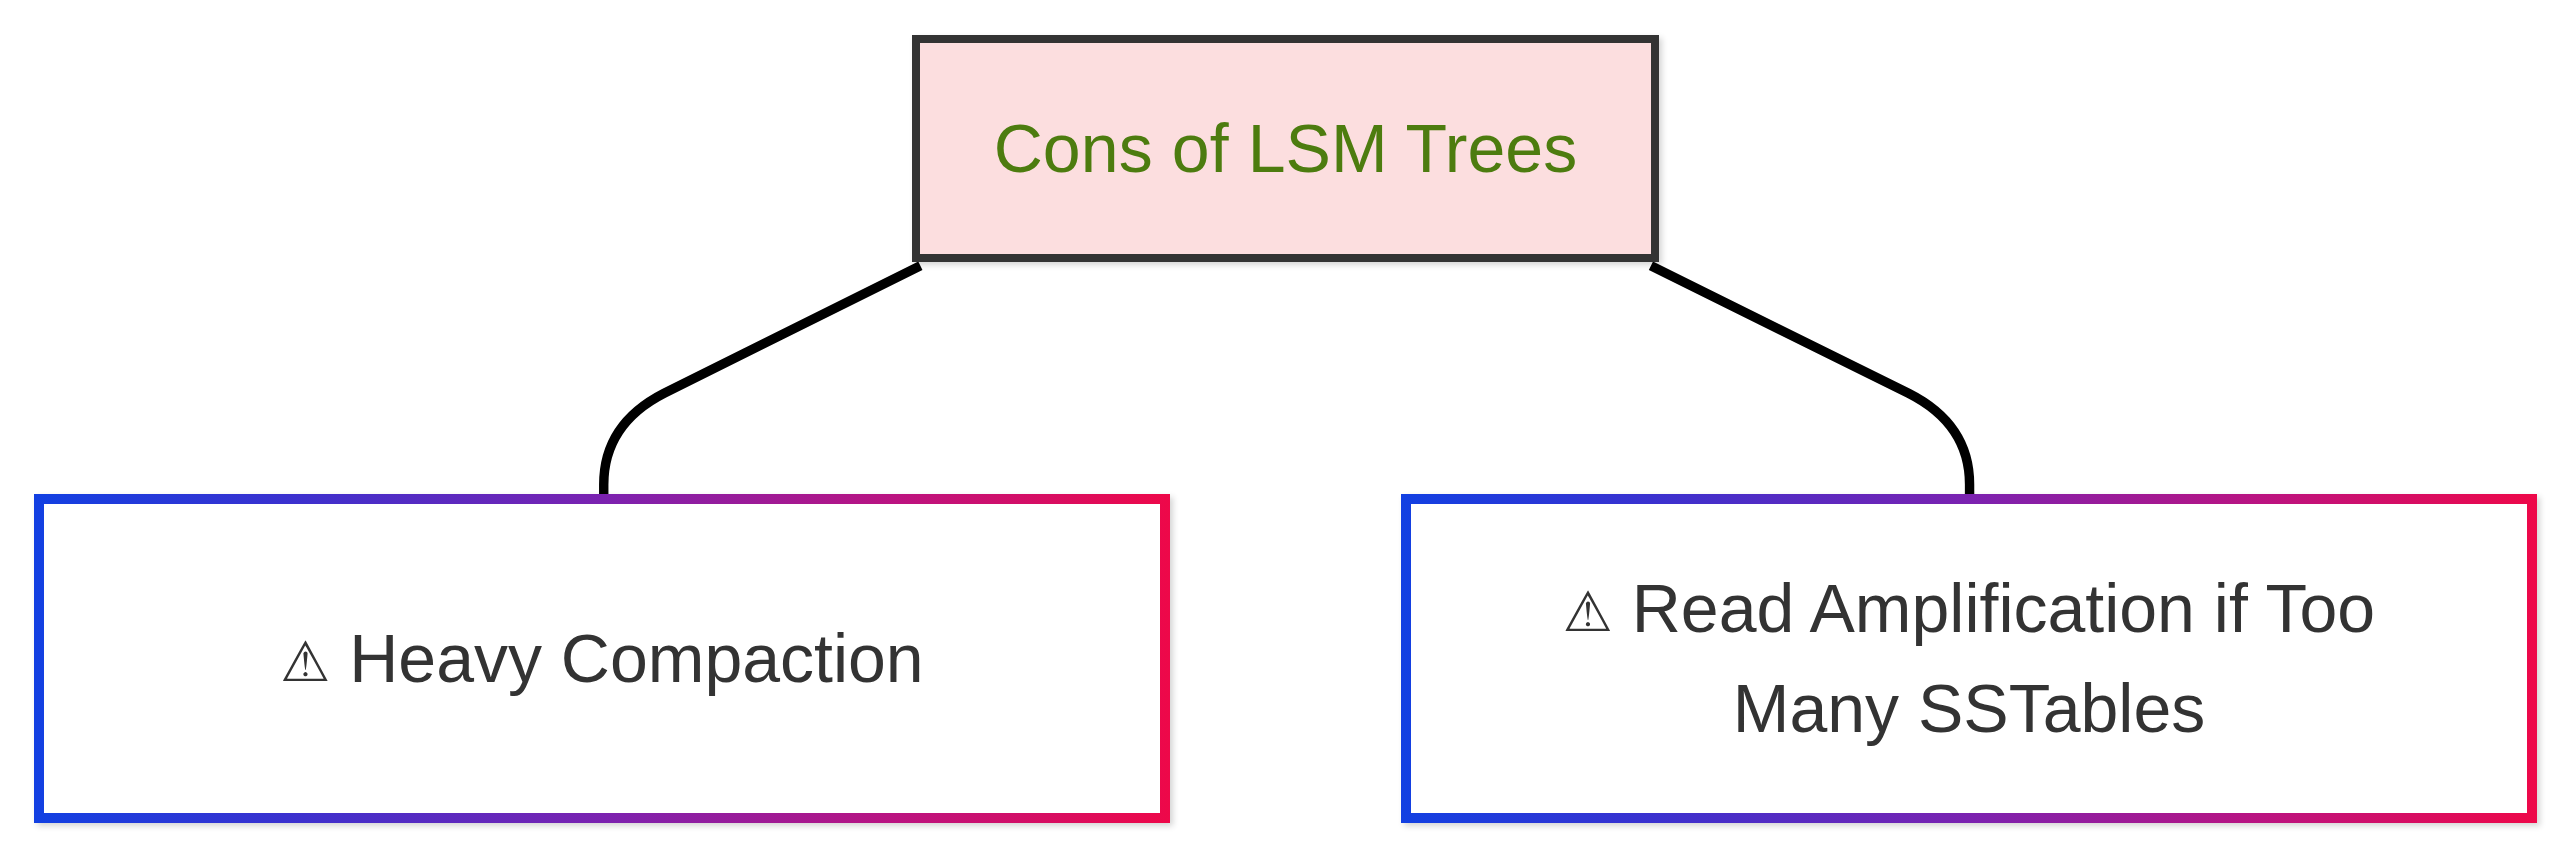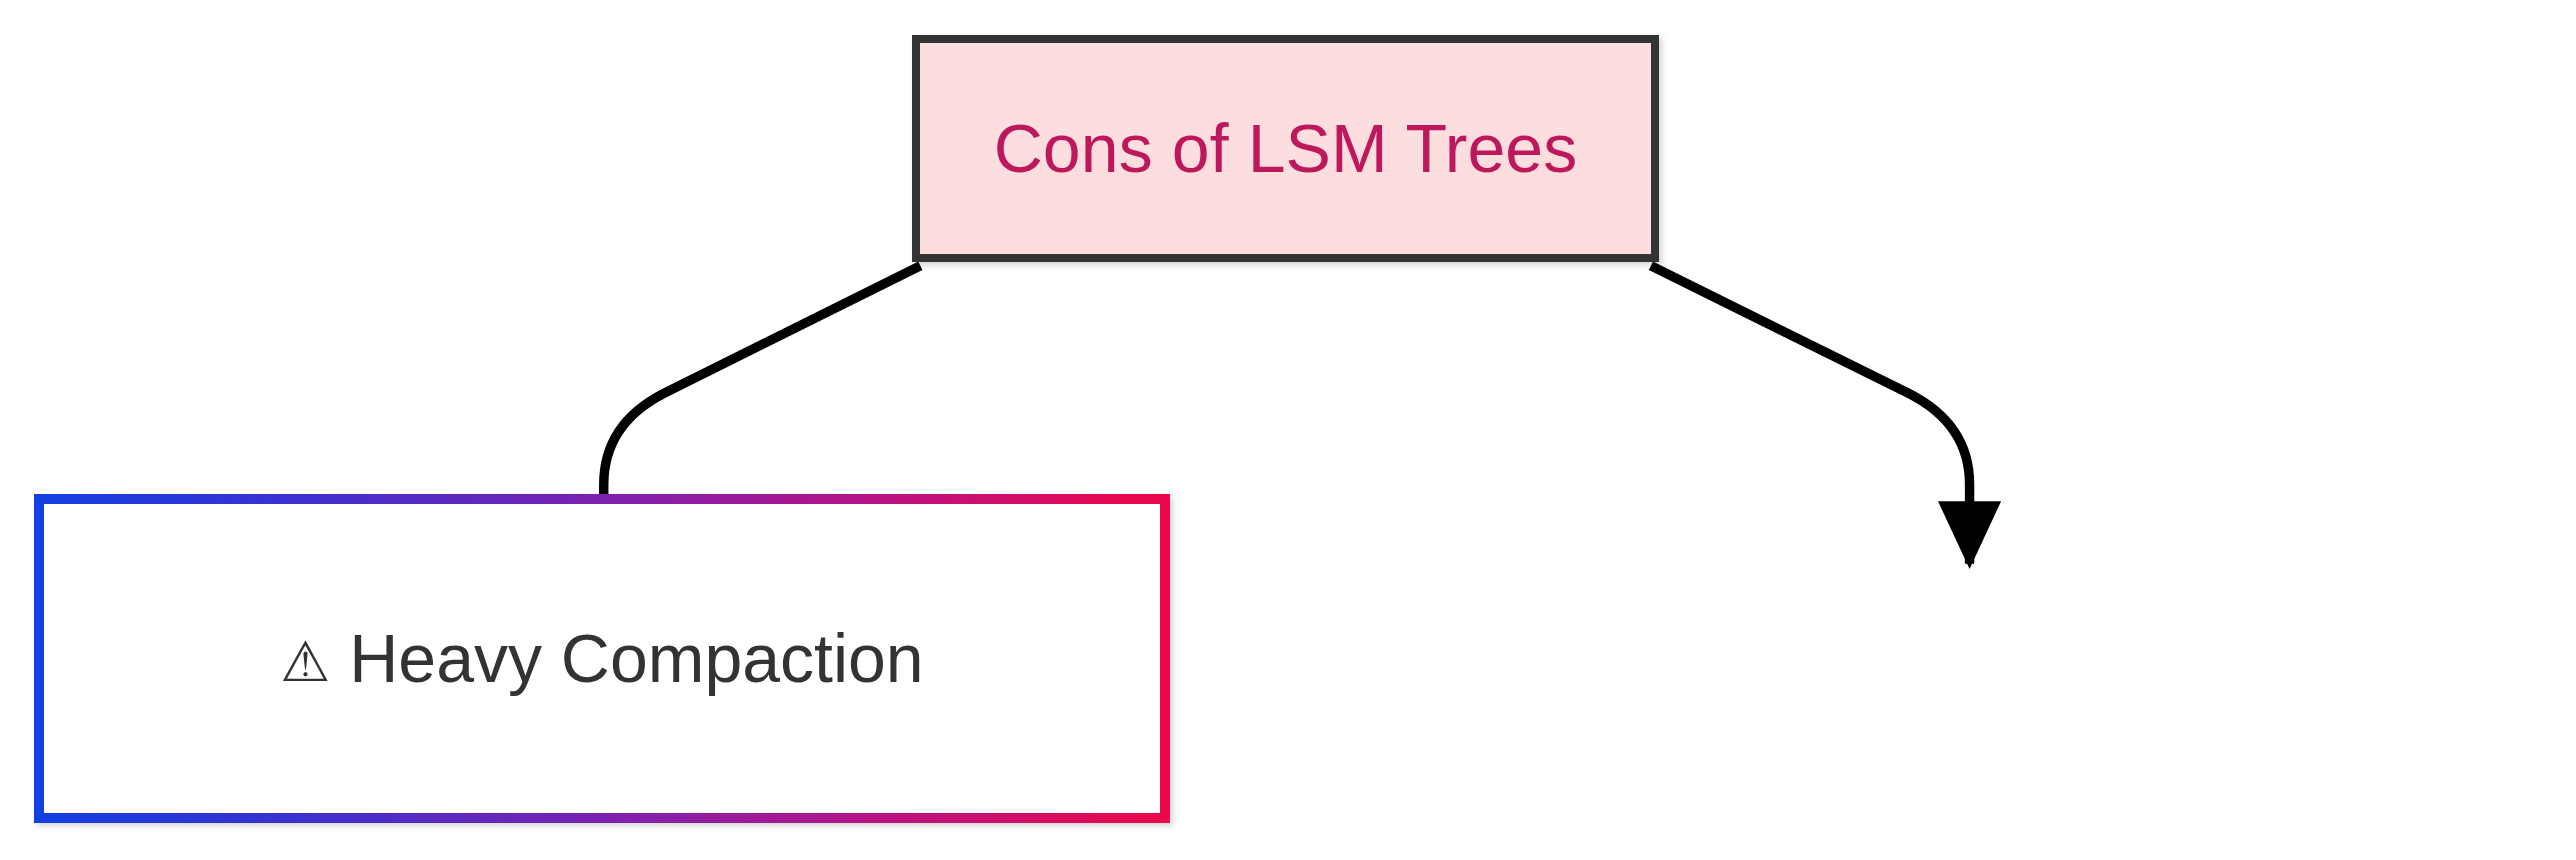--- a/index.html
+++ b/index.html
@@ -47,21 +47,21 @@
     left: 912px;
     top: 35px;
     width: 747px;
     height: 227px;
     background: #fcdedf;
     border: 8.7px solid #333333;
     box-shadow: 2.7px 3.4px 6px rgba(0, 0, 0, 0.17);
   }
 
   .node--root .node-line {
-    color: #be185d;
+    color: #4d7c0f;
     font-size: 68px;
     line-height: 1.05;
     letter-spacing: 0.1px;
     white-space: nowrap;
   }
 
   
   .node--leaf {
     top: 494px;
     width: 1136px;
@@ -119,15 +119,22 @@
     <div class="node-line">Cons of LSM Trees</div>
   </div>
 
   <div class="node node--leaf left">
     <div class="node-line">
       <span class="warn-glyph">⚠</span>
       <span>Heavy Compaction</span>
     </div>
   </div>
 
+  <div class="node node--leaf right">
+    <div class="node-line">
+      <span class="warn-glyph">⚠</span>
+      <span>Read Amplification if Too</span>
+    </div>
+    <div class="node-line">Many SSTables</div>
+  </div>
 
 </div>
 
 
 </body></html>

